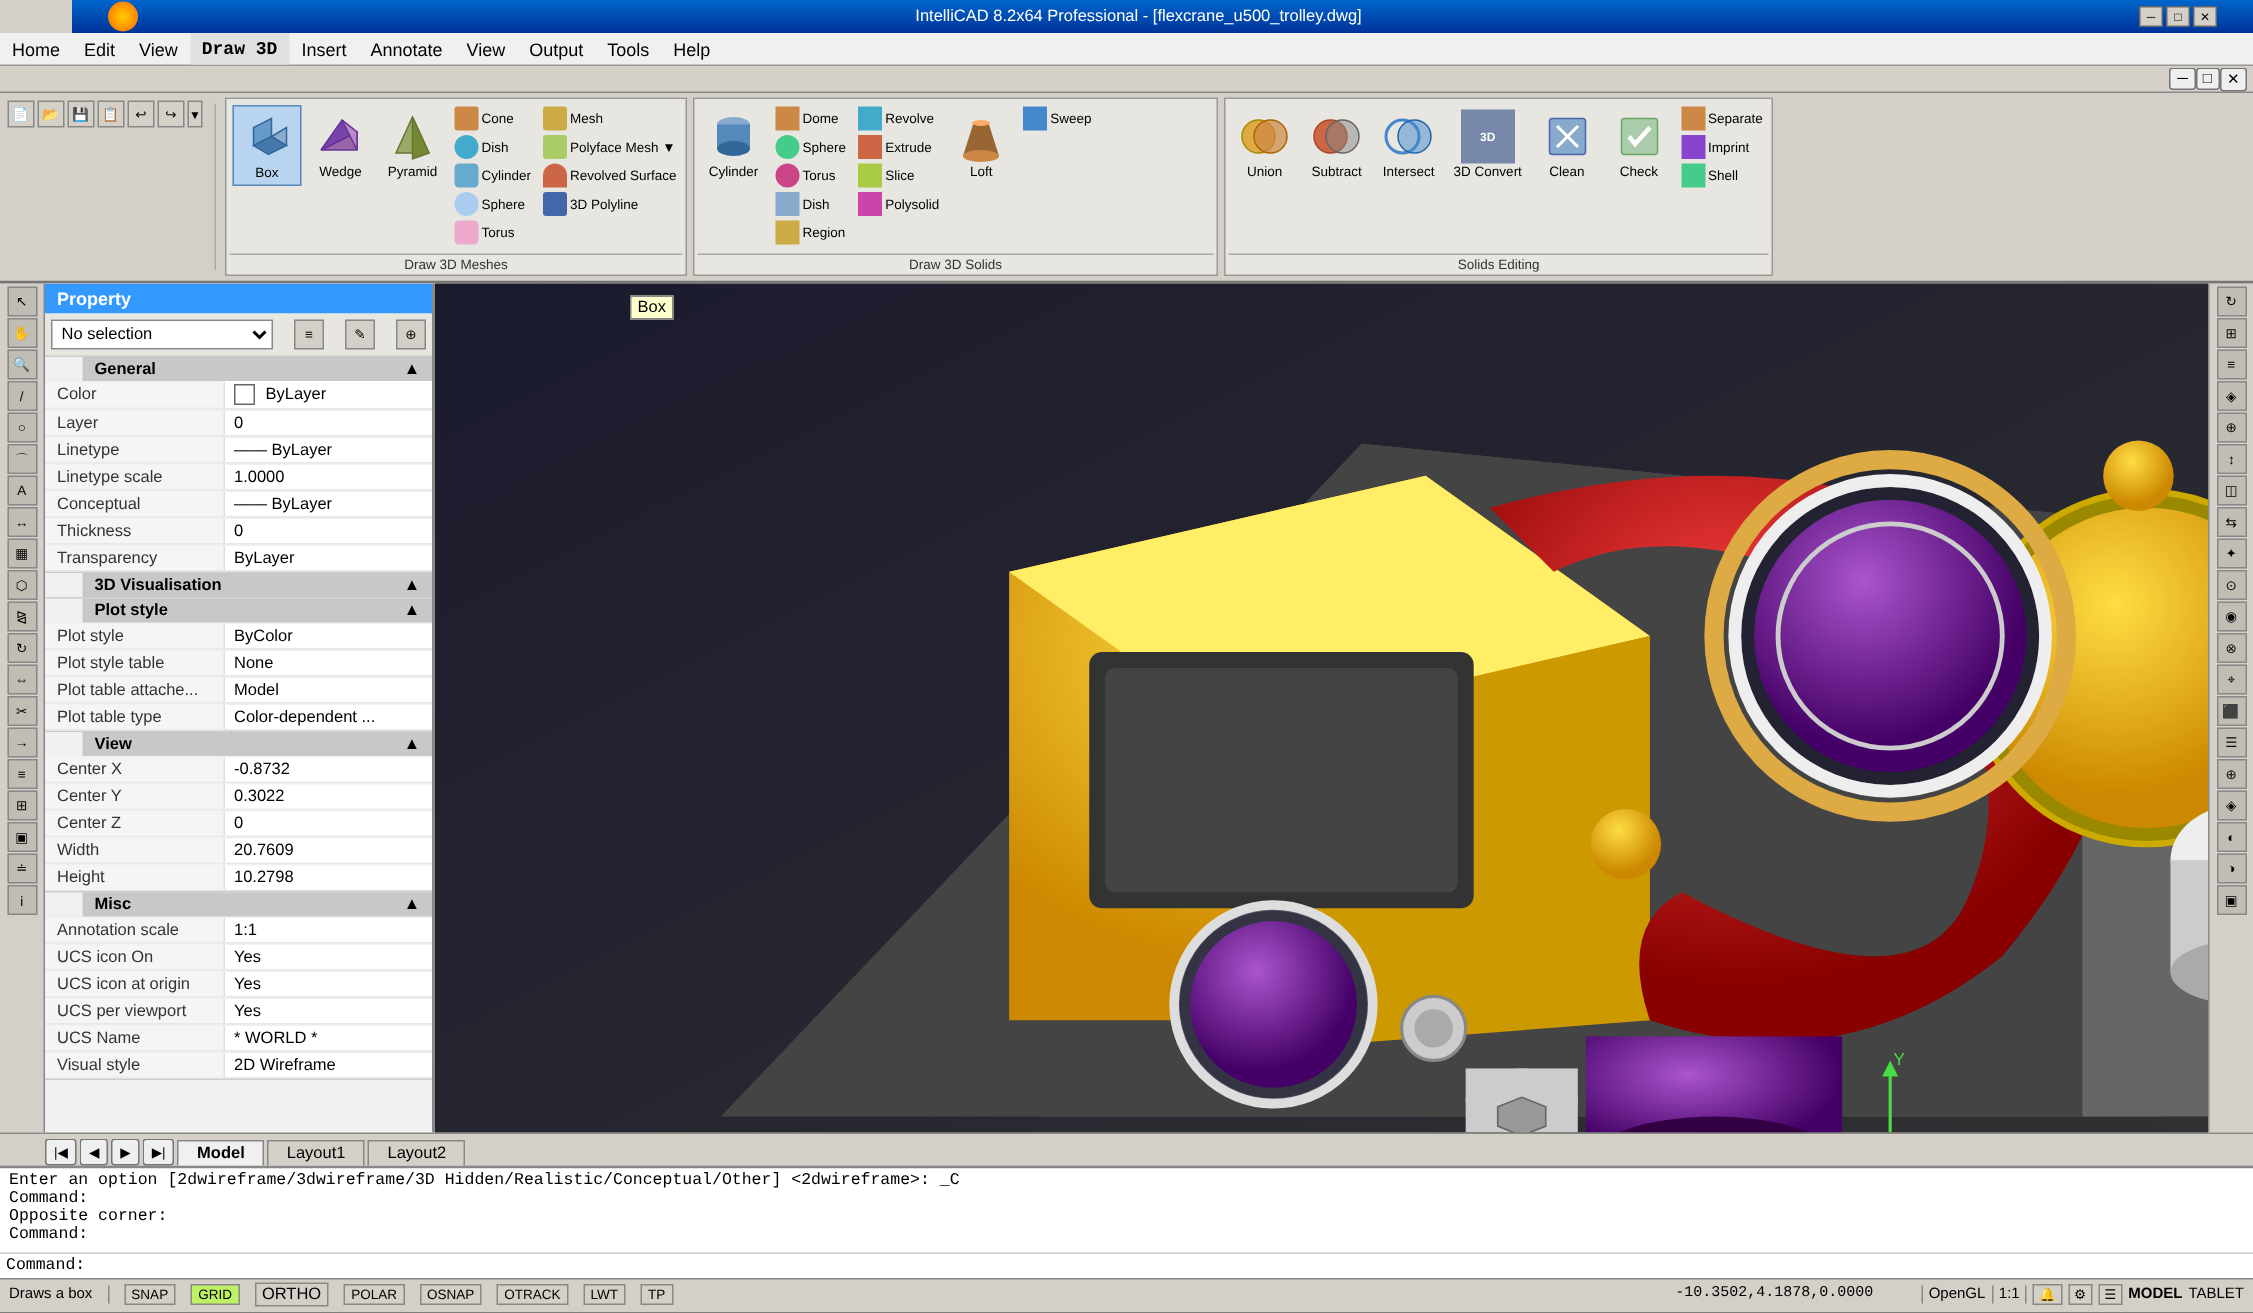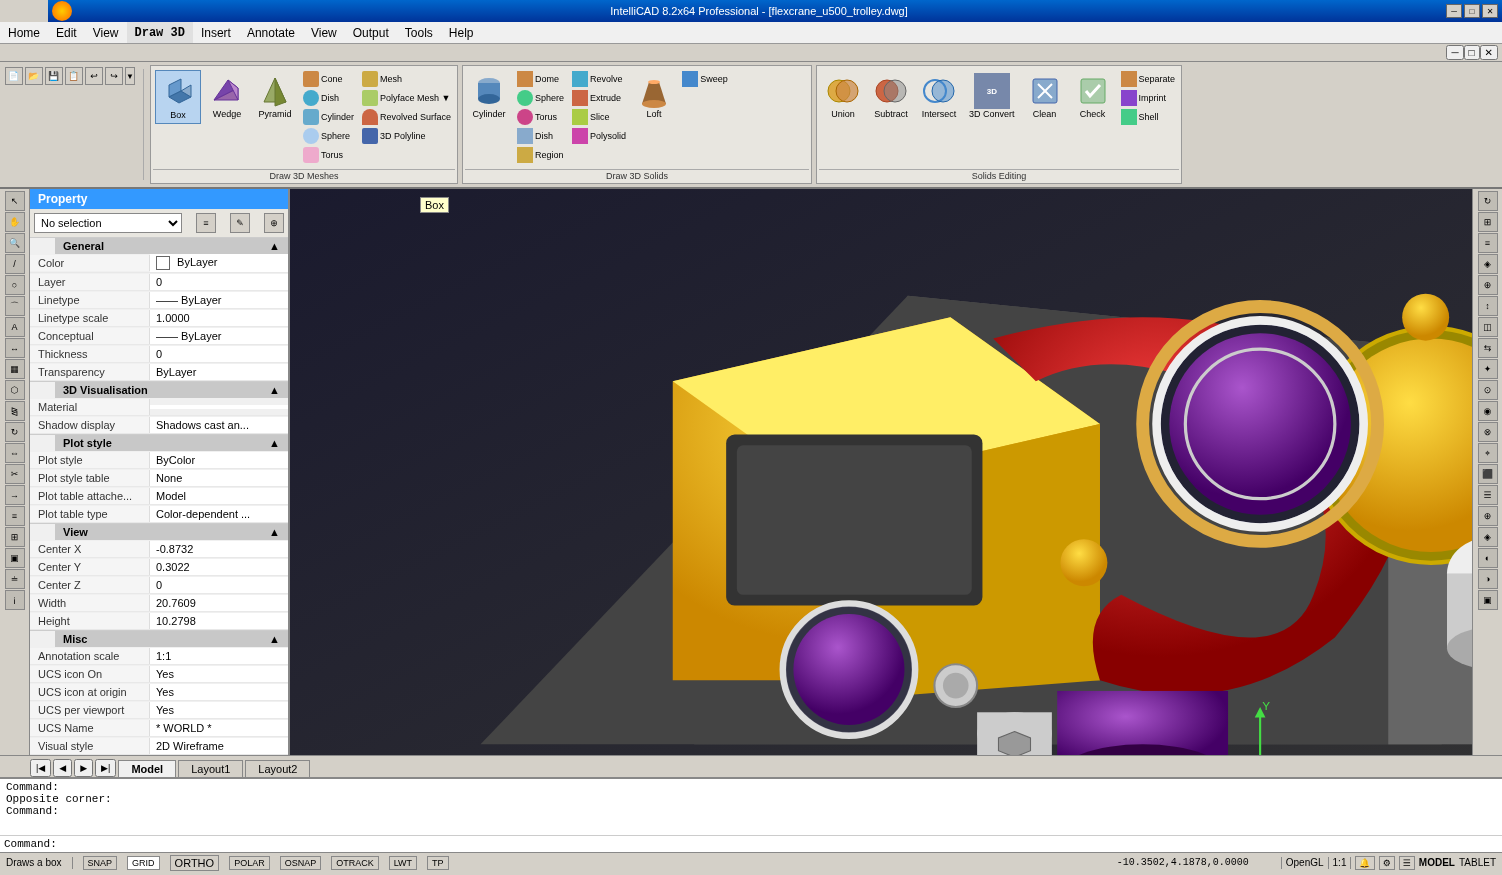--- a/index.html
+++ b/index.html
@@ -6,21 +6,21 @@
     body { font-family: 'Segoe UI', Tahoma, Geneva, Verdana, sans-serif; font-size: 11px; background: #d4d0c8; overflow: hidden; width: 1502px; height: 875px; }
 
     
     #title-bar {
       background: linear-gradient(to bottom, #0066cc, #003399);
       color: white;
       height: 22px;
       display: flex;
       align-items: center;
       justify-content: space-between;
-      padding: 0 4px;
+      padding: 0 24px;
       font-size: 11px;
       margin-left: 48px;
     }
 
     
     #menu-bar {
       background: #f0f0f0;
       height: 22px;
       display: flex;
       align-items: center;
@@ -728,30 +728,20 @@
           <div class="prop-label">Transparency</div>
           <div class="prop-value">ByLayer</div>
         </div>
       </div>
     </div>
 
     <div class="prop-section">
       <div class="prop-section-header">
         <span>3D Visualisation</span>
         <span>▲</span>
-      </div>
-      <div>
-        <div class="prop-row">
-          <div class="prop-label">Material</div>
-          <div class="prop-value"></div>
-        </div>
-        <div class="prop-row">
-          <div class="prop-label">Shadow display</div>
-          <div class="prop-value">Shadows cast an...</div>
-        </div>
       </div>
     </div>
 
     <div class="prop-section">
       <div class="prop-section-header">
         <span>Plot style</span>
         <span>▲</span>
       </div>
       <div>
         <div class="prop-row">
@@ -979,36 +969,37 @@
     <button class="tab-nav-btn">▶</button>
     <button class="tab-nav-btn">▶|</button>
   </div>
   <div class="viewport-tab active">Model</div>
   <div class="viewport-tab">Layout1</div>
   <div class="viewport-tab">Layout2</div>
 </div>
 
 <div id="command-area">
   <div class="command-output">
+    <div>Enter an option [2dwireframe/3dwireframe/3D Hidden/Realistic/Conceptual/Other] &lt;2dwireframe&gt;: _C</div>
     <div>Command:</div>
     <div>Opposite corner:</div>
     <div>Command:</div>
   </div>
   <div class="command-input-area">
     <span style="font-family:'Courier New',monospace;font-size:11px;">Command: </span>
     <input type="text" class="command-input" value="" style="">
   </div>
 </div>
 
 <div id="status-bar">
   <div class="status-left">
     <span>Draws a box</span>
     <div class="status-separator"></div>
     <button style="background:#d4d0c8;border:1px solid #888;font-size:9px;padding:1px 4px;cursor:pointer;">SNAP</button>
-    <button style="background:#ffffff;border:1px solid #888;font-size:9px;padding:1px 4px;cursor:pointer;">GRID</button>
+    <button style="background:#bef264;border:1px solid #888;font-size:9px;padding:1px 4px;cursor:pointer;">GRID</button>
     <button style="background:#d4d0c8;border:1px solid #888;font-size:11px;padding:1px 4px;cursor:pointer;">ORTHO</button>
     <button style="background:#d4d0c8;border:1px solid #888;font-size:9px;padding:1px 4px;cursor:pointer;">POLAR</button>
     <button style="background:#d4d0c8;border:1px solid #888;font-size:9px;padding:1px 4px;cursor:pointer;">OSNAP</button>
     <button style="background:#d4d0c8;border:1px solid #888;font-size:9px;padding:1px 4px;cursor:pointer;">OTRACK</button>
     <button style="background:#d4d0c8;border:1px solid #888;font-size:9px;padding:1px 4px;cursor:pointer;">LWT</button>
     <button style="background:#d4d0c8;border:1px solid #888;font-size:9px;padding:1px 4px;cursor:pointer;">TP</button>
   </div>
   <div class="status-right">
     <span style="font-family:'Courier New',monospace;font-size:10px;min-width:160px;">-10.3502,4.1878,0.0000</span>
     <div class="status-separator"></div>

